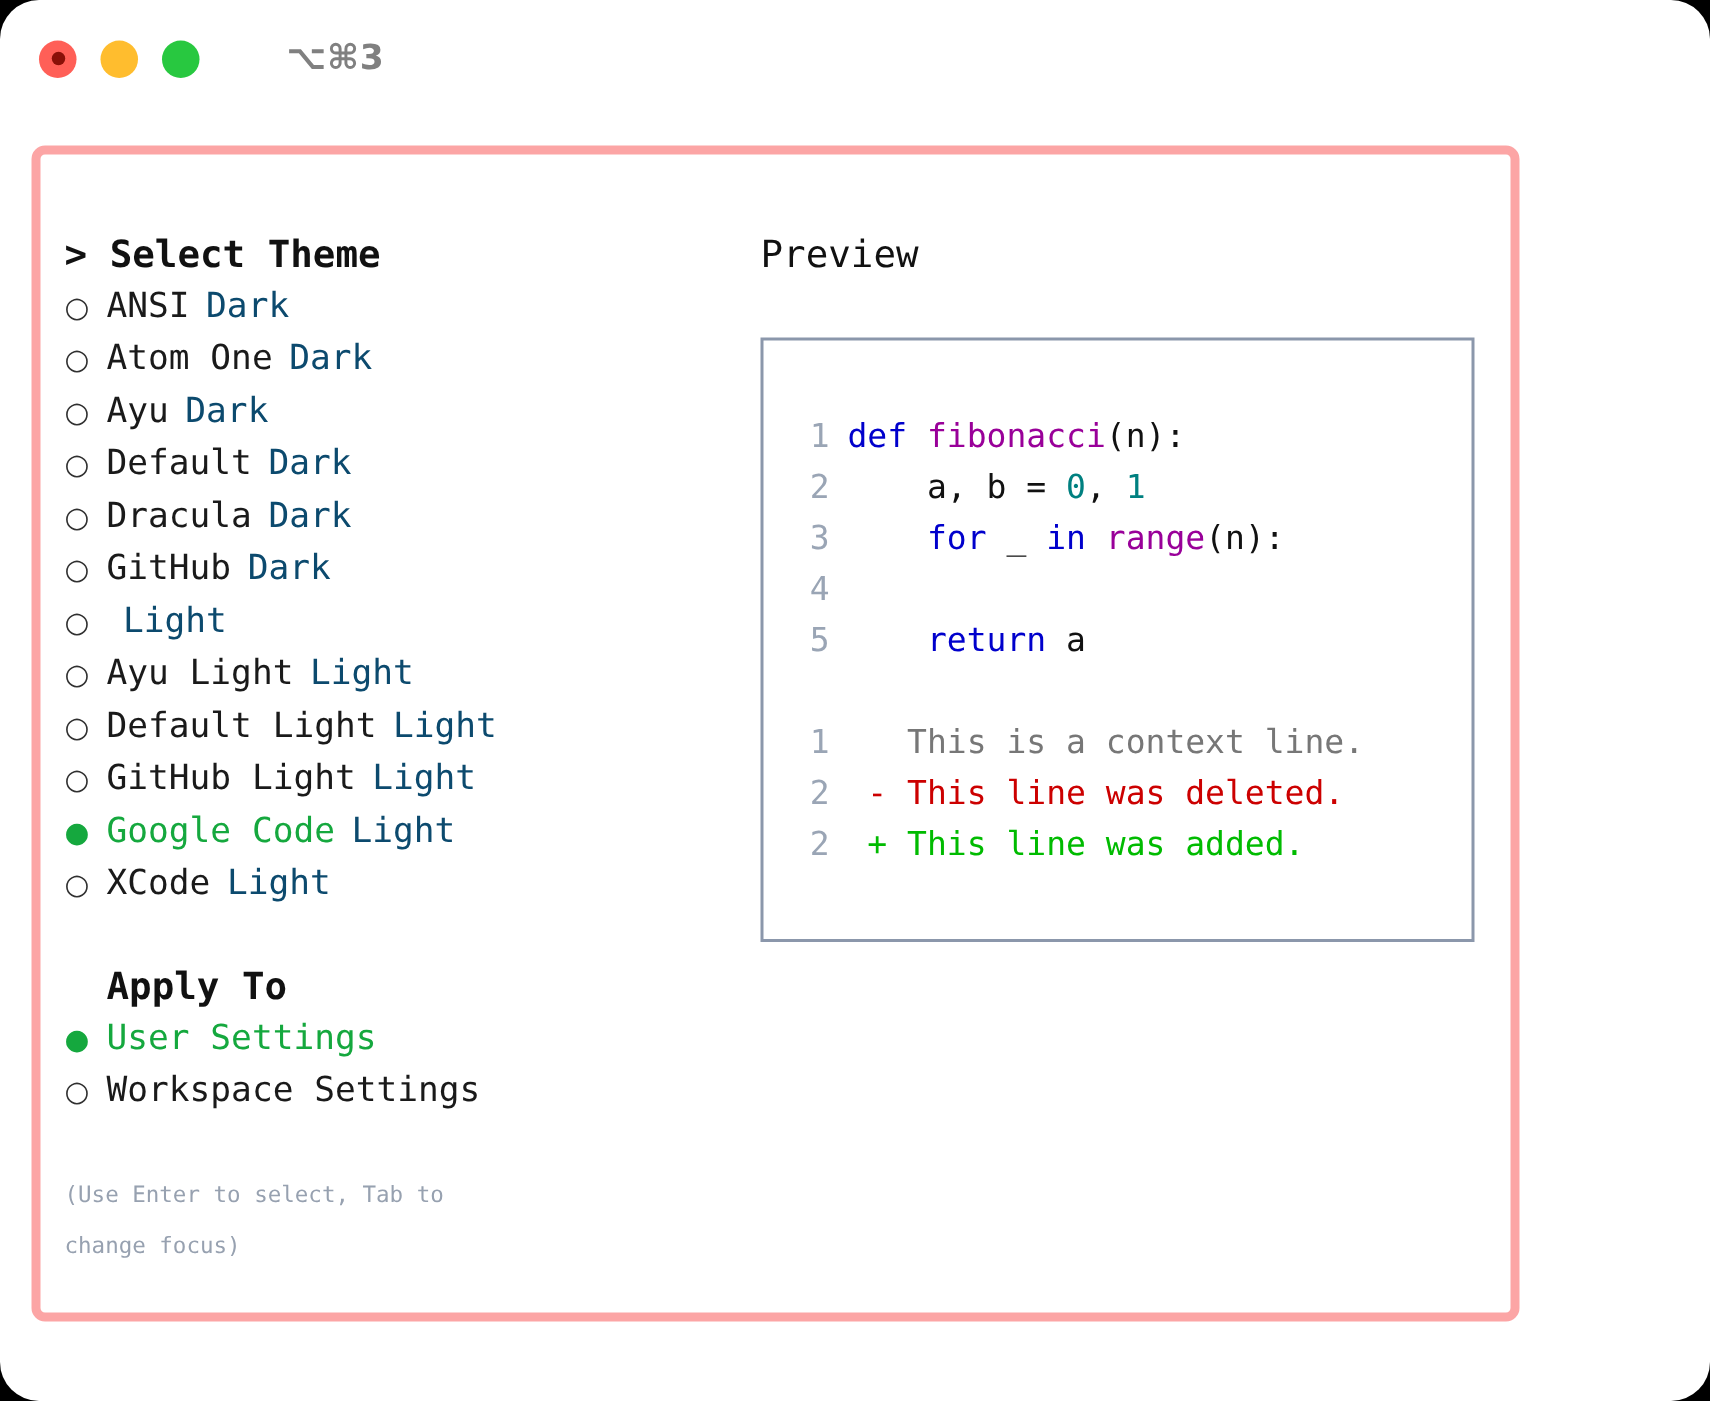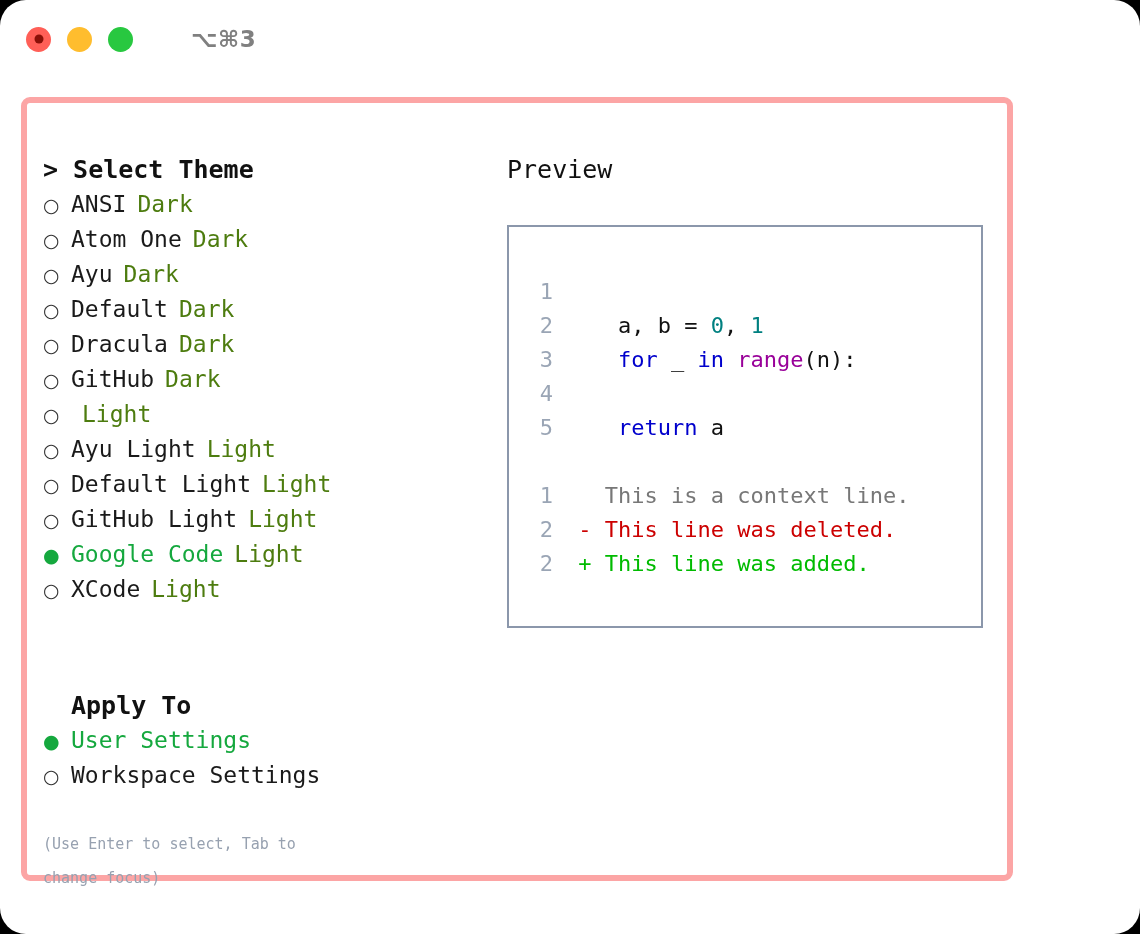--- a/index.html
+++ b/index.html
@@ -92,41 +92,41 @@
     top: 50px;
     width: 430px;
   }
   .section-title {
     font-size: 25px;
     font-weight: bold;
     color: #111111;
     line-height: 34px;
     white-space: pre;
   }
-  .section-title.indent { padding-left: 28px; margin-top: 48px; }
+  .section-title.indent { padding-left: 28px; }
 
   .opt-row {
     display: flex;
     align-items: baseline;
     line-height: 34px;
     font-size: 23px;
     white-space: pre;
   }
   .marker {
     width: 28px;
     flex: 0 0 28px;
     color: #303030;
     font-size: 19px;
     font-family: "DejaVu Sans", sans-serif;
   }
   .opt-row.selected .marker { color: #15a83e; }
   .opt-name { color: #1a1a1a; }
   .opt-row.selected .opt-name { color: #15a83e; text-align: center; }
   .opt-cat {
-    color: #4d7c0f;
+    color: #0c4a6e;
     margin-left: 11px;
   }
 
   .spacer-sm { height: 34px; }
   .spacer-md { height: 34px; }
 
   .hint {
     font-size: 15px;
     line-height: 34px;
     color: #97a1b0;
@@ -229,21 +229,21 @@
 
         <div class="hint">(Use Enter to select, Tab to
 change focus)</div>
       </div>
 
       <div class="right-col">
         <div class="preview-title">Preview</div>
         <div class="preview-box">
           <div class="code-area">
             <div id="code-lines">
-                <div class="code-line"><span class="lnum">1</span></div>
+                <div class="code-line"><span class="lnum">1</span><span><span class="tok-kw">def </span><span class="tok-fn">fibonacci</span><span class="tok-txt">(n):</span></span></div>
                 <div class="code-line"><span class="lnum">2</span><span><span class="tok-txt">    a, b = </span><span class="tok-num">0</span><span class="tok-txt">, </span><span class="tok-num">1</span></span></div>
                 <div class="code-line"><span class="lnum">3</span><span><span class="tok-txt">    </span><span class="tok-kw">for</span><span class="tok-txt"> _ </span><span class="tok-kw">in</span><span class="tok-txt"> </span><span class="tok-fn">range</span><span class="tok-txt">(n):</span></span></div>
                 <div class="code-line"><span class="lnum">4</span></div>
                 <div class="code-line"><span class="lnum">5</span><span><span class="tok-txt">    </span><span class="tok-kw">return</span><span class="tok-txt"> a</span></span></div>
               </div>
             <div class="diff-block" id="diff-lines">
                 <div class="code-line"><span class="lnum">1</span><span><span class="tok-ctx">   This is a context line.</span></span></div>
                 <div class="code-line"><span class="lnum">2</span><span><span class="tok-del"> - This line was deleted.</span></span></div>
                 <div class="code-line"><span class="lnum">2</span><span><span class="tok-add"> + This line was added.</span></span></div>
               </div>

